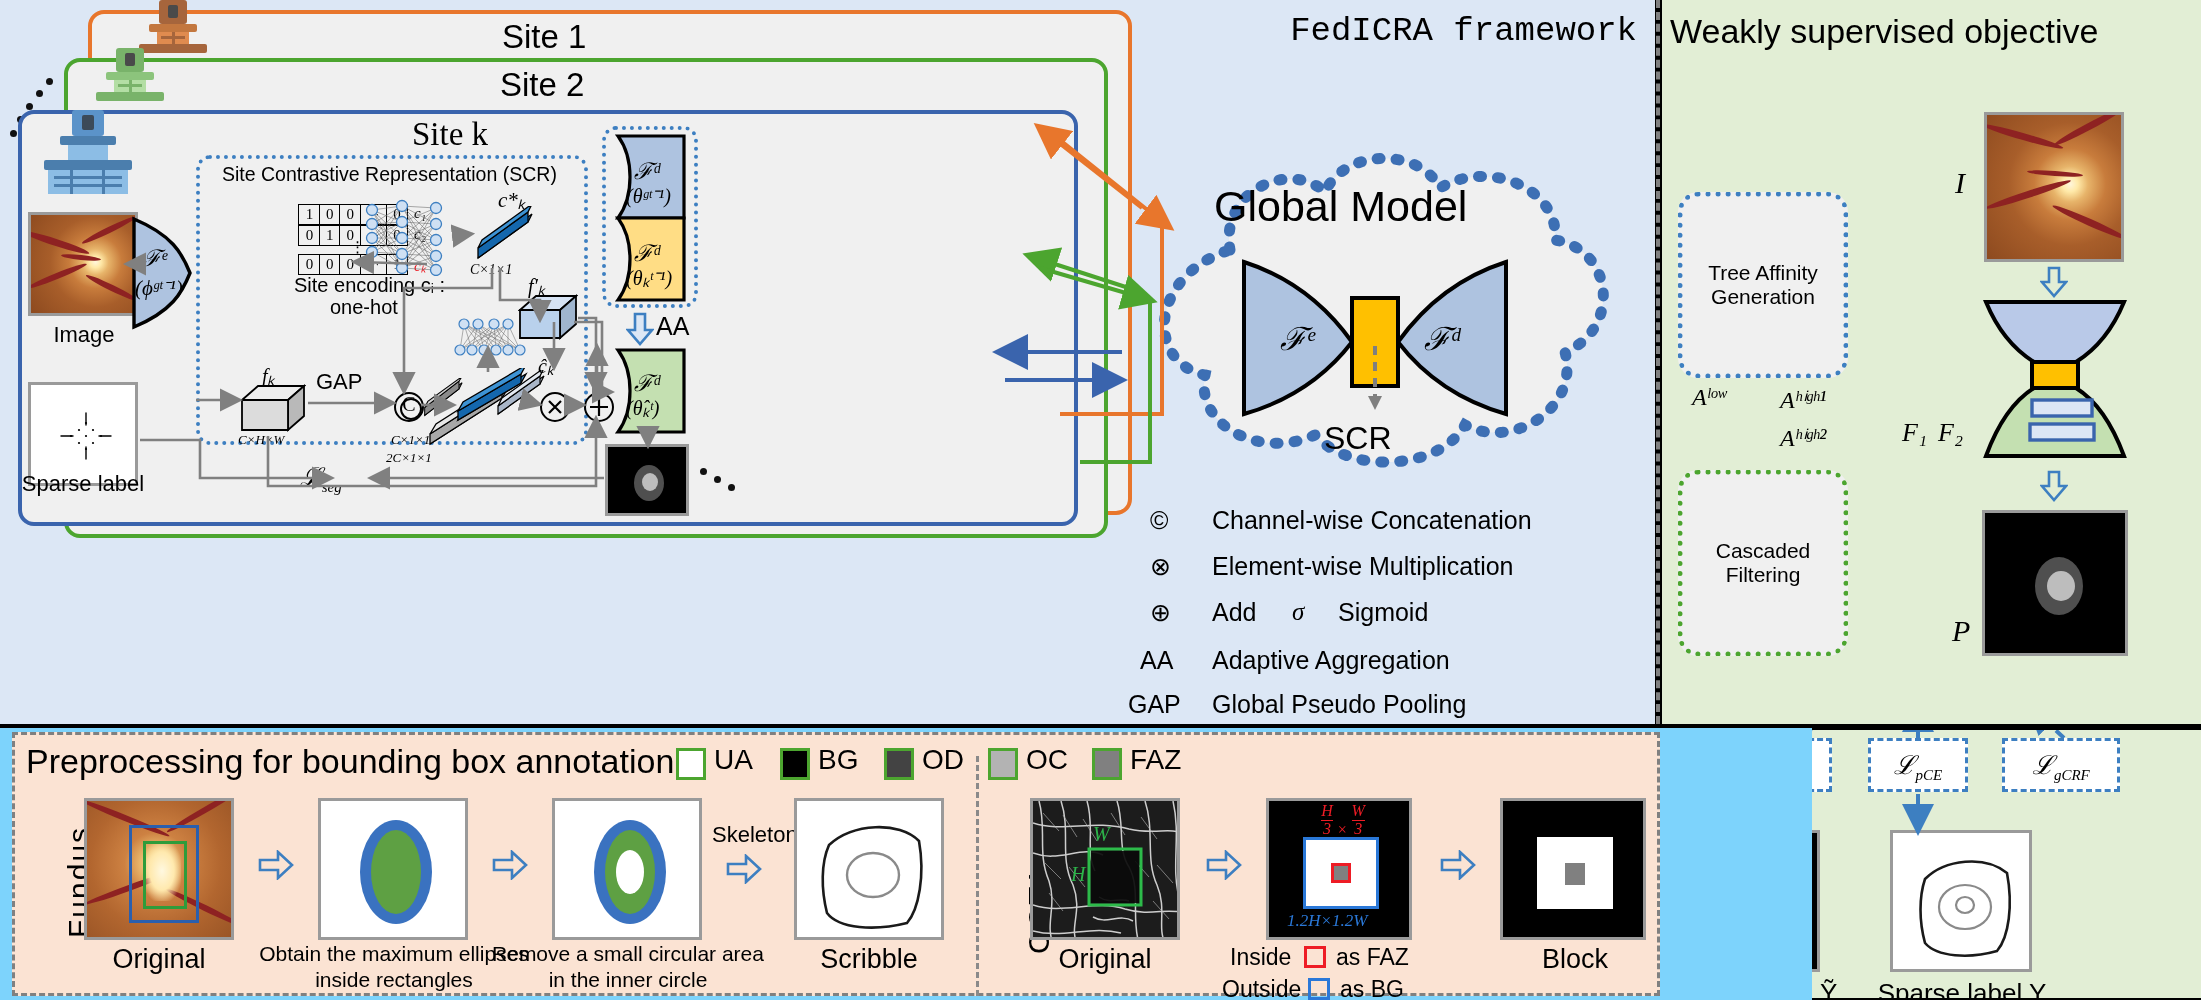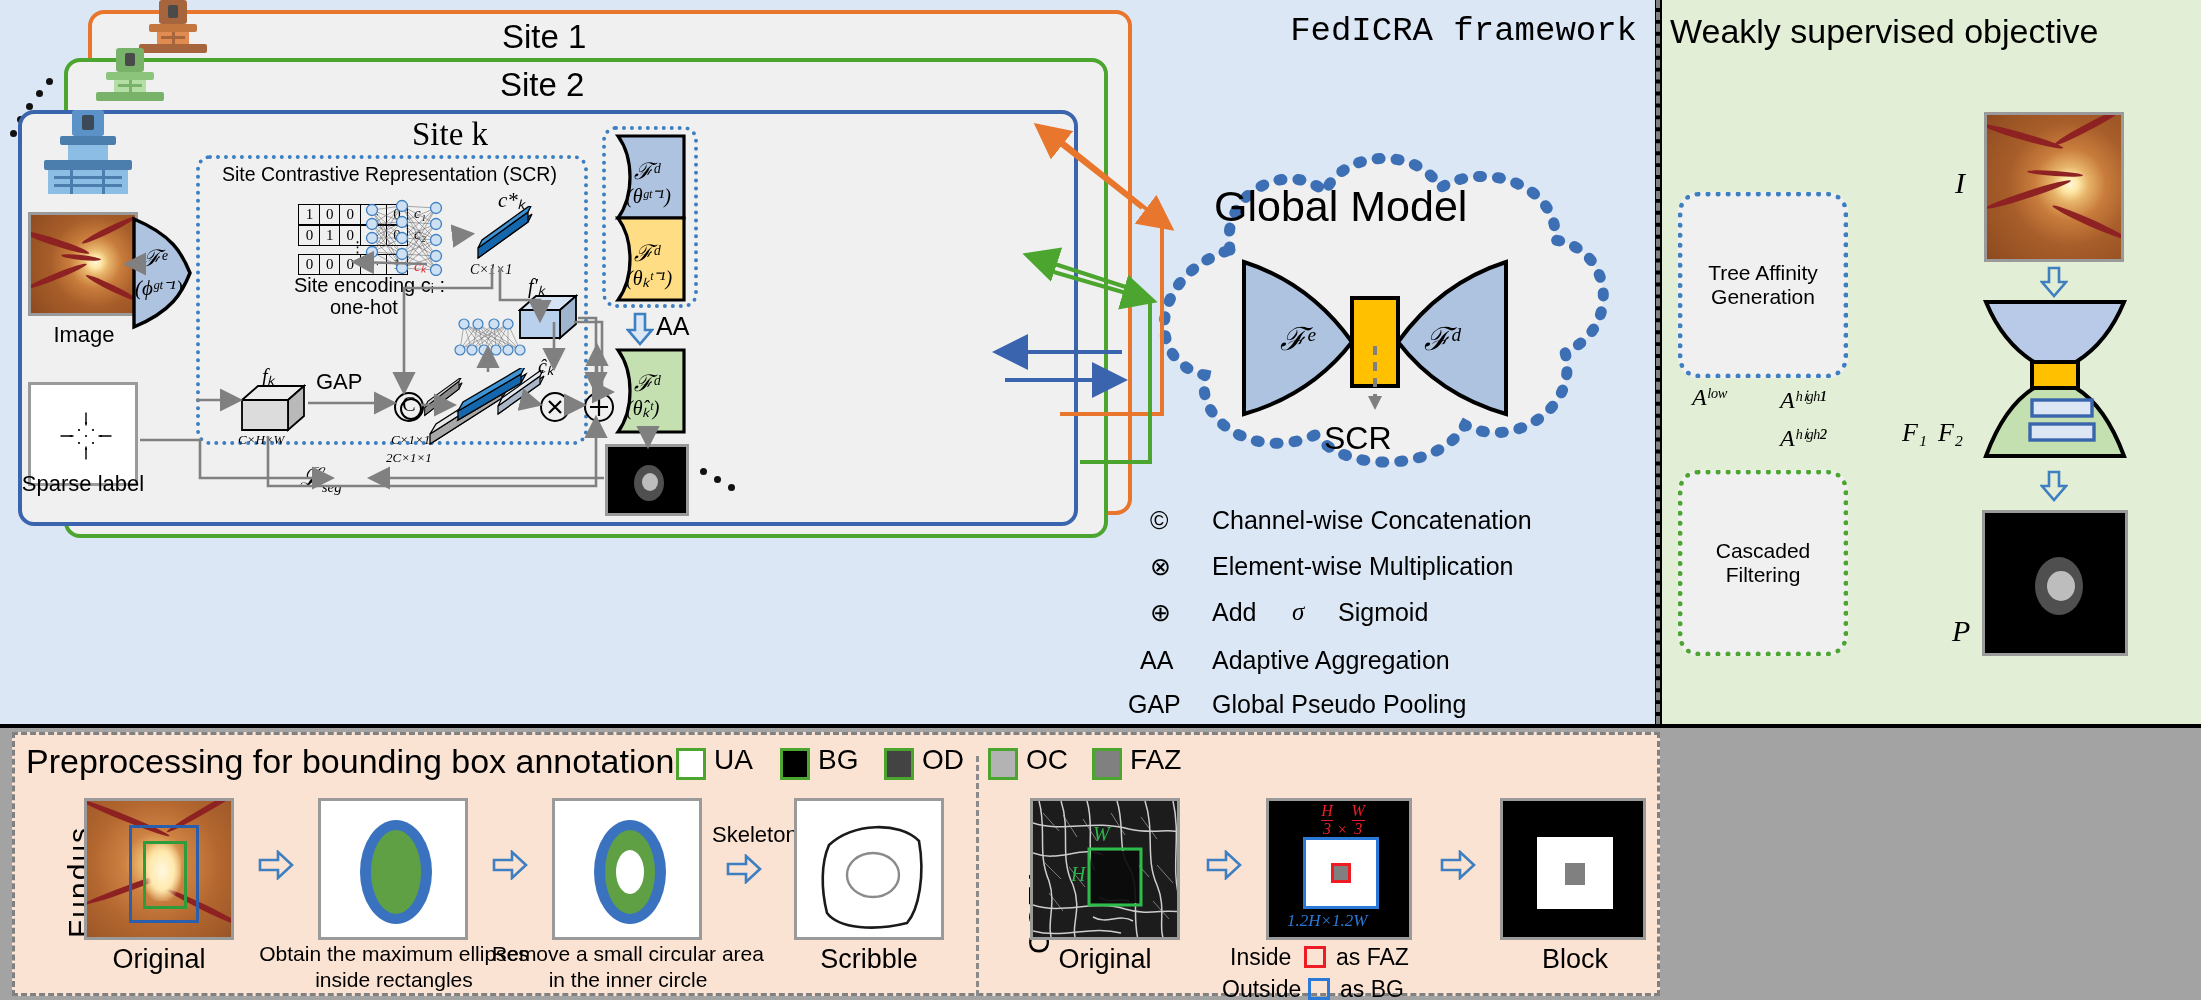--- a/index.html
+++ b/index.html
@@ -6,21 +6,21 @@
   body{font-family:"Liberation Sans", sans-serif;}
   #root{position:relative;width:2201px;height:1000px;overflow:hidden;background:#000;}
 
   .abs{position:absolute;}
   .serif{font-family:"Liberation Serif", serif;}
   .ital{font-style:italic;}
 
   
   #fed-panel{left:0;top:0;width:1655px;height:724px;background:#dce7f5;}
   #weak-panel{left:1662px;top:0;width:539px;height:724px;background:#e2eed5;}
-  #prep-panel{left:0;top:728px;width:2201px;height:272px;background:#a3a3a3;}
+  #prep-panel{left:0;top:728px;width:1812px;height:272px;background:#7dd3fc;}
   #prep-inner{left:12px;top:4px;width:1648px;height:264px;background:#fbe3d3;border:3px dashed #808080;box-sizing:border-box;}
   #weak-prep-strip{left:1664px;top:730px;width:537px;height:268px;background:#e2eed5;}
 
   .panel-title{font-size:34px;color:#000;letter-spacing:0px;}
 
   
   .site-card{border-radius:16px;background:#f0f0f0;box-sizing:border-box;}
   #site1{left:88px;top:10px;width:1044px;height:505px;border:4px solid #e8762c;}
   #site2{left:64px;top:58px;width:1044px;height:480px;border:4px solid #4ca52f;}
   #sitek{left:18px;top:110px;width:1060px;height:416px;border:4px solid #3a64ad;}

